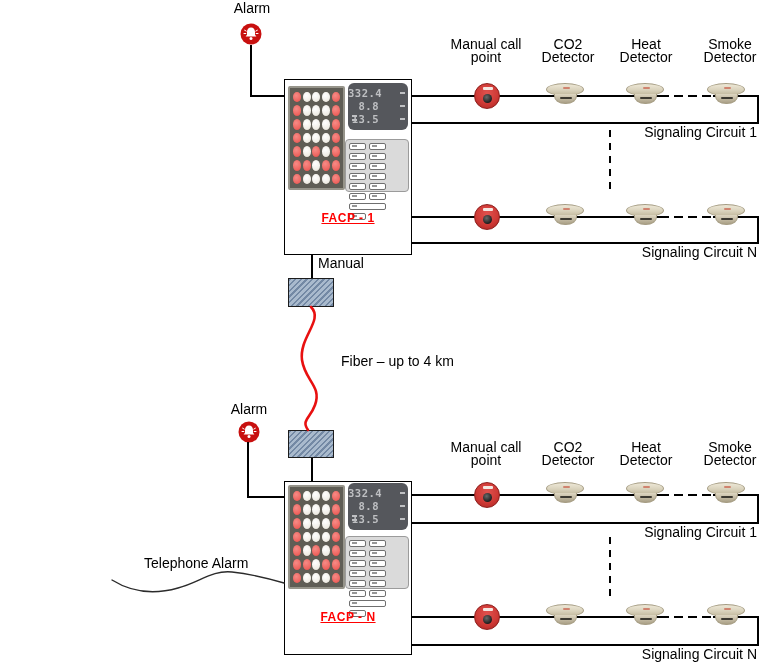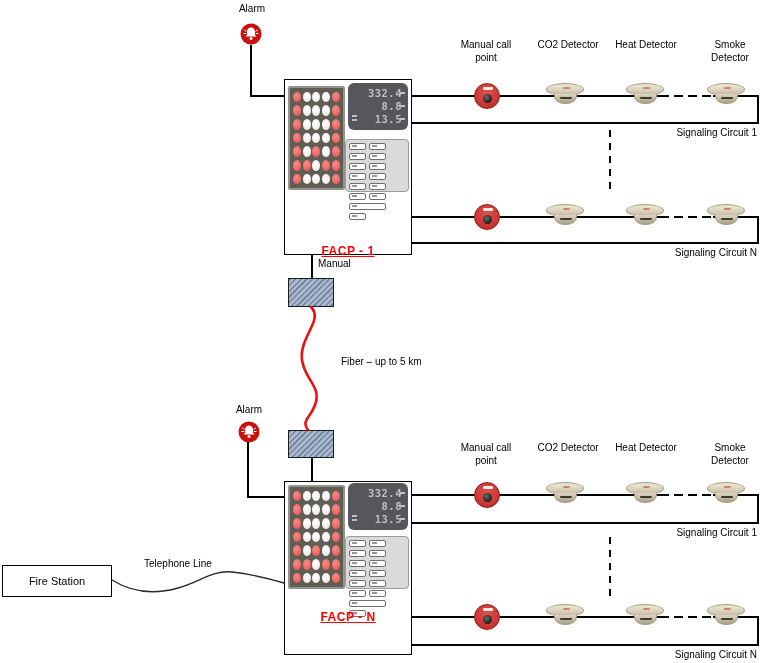--- a/index.html
+++ b/index.html
@@ -1,19 +1,19 @@
 <!DOCTYPE html>
 <html><head>
 <meta charset="utf-8">
 <style>
   html,body{margin:0;padding:0;background:#fff;}
   #canvas{position:relative;width:763px;height:663px;background:#fff;
     font-family:"Liberation Sans",sans-serif;color:#000;overflow:hidden;}
 
-  .lbl{position:absolute;font-size:10px;line-height:13px;white-space:normal;}
+  .lbl{position:absolute;font-size:14px;line-height:13px;white-space:normal;}
   .ctr{text-align:center;}
   .rgt{text-align:right;}
 
   
   .ln{position:absolute;background:#000;}
   .dash-h{position:absolute;height:2px;
     background:repeating-linear-gradient(90deg,#000 0 9px,transparent 9px 14px);}
   .dash-v{position:absolute;width:2px;
     background:repeating-linear-gradient(180deg,#000 0 7px,transparent 7px 13px);}
 
@@ -24,21 +24,21 @@
   .ledpanel{position:absolute;width:57px;height:104px;box-sizing:border-box;
     background:#5f5d55;border:2px solid #96948a;border-radius:2px;
     display:grid;grid-template-columns:repeat(5,1fr);padding:2px;}
   .led{width:8px;height:10.5px;border-radius:50%;margin:auto;}
   .led-r{background:radial-gradient(circle at 40% 35%,#f68b86,#ee625d 70%,#d94a45);}
   .led-w{background:radial-gradient(circle at 40% 35%,#ffffff,#efece4 70%,#ddd8cc);}
 
   .lcd{position:absolute;width:60px;height:47px;background:#55575c;border-radius:6px;
     font-family:"DejaVu Sans Mono",monospace;font-weight:bold;font-size:10.5px;
     color:#bfc0c3;letter-spacing:.5px;box-sizing:border-box;padding-top:4px;}
-  .lcd-row{text-align:right;padding-right:6px;line-height:13px;}
+  .lcd-row{text-align:right;padding-right:29px;line-height:13px;}
   .lcd i{position:absolute;width:5px;height:2px;background:#bfc0c3;}
   .lcd i.t1{right:3px;top:9px;}  .lcd i.t2{right:3px;top:22px;}  .lcd i.t3{right:3px;top:35px;}
   .lcd i.l1{left:4px;top:32px;}  .lcd i.l2{left:4px;top:36px;}
 
   .keypad{position:absolute;width:64px;height:53px;background:#dadada;border:1px solid #9b9b9b;
     border-radius:4px;box-sizing:border-box;padding:3px;display:flex;flex-wrap:wrap;gap:3px;
     align-content:flex-start;}
   .kbtn{width:17px;height:7px;background:#fff;border:1px solid #6f6f6f;border-radius:2px;box-sizing:border-box;}
   .kbtn.wide{width:37px;}
   .kbtn::after{content:"";display:block;width:5px;height:2px;background:#979797;margin:1px 0 0 2px;}
@@ -145,21 +145,21 @@
       <span class="kbtn"></span>
       <span class="kbtn"></span>
       <span class="kbtn"></span>
       <span class="kbtn"></span>
       <span class="kbtn"></span>
       <span class="kbtn"></span>
       <span class="kbtn"></span>
       <span class="kbtn wide"></span>
       <span class="kbtn"></span>
     </div>
-  <div class="lbl ctr facp-label" style="left:284px;top:212px;width:128px;margin-top:33px;">FACP - 1</div>
+  <div class="lbl ctr facp-label" style="left:284px;top:212px;width:128px;">FACP - 1</div>
 
   <div class="lbl ctr" style="left:450px;top:38px;width:72px;">Manual call point</div>
   <div class="lbl ctr" style="left:536px;top:38px;width:64px;">CO2 Detector</div>
   <div class="lbl ctr" style="left:614px;top:38px;width:64px;">Heat Detector</div>
   <div class="lbl ctr" style="left:698px;top:38px;width:64px;">Smoke Detector</div>
 
   <div class="ln" style="left:412px;top:95px;width:250px;height:1.5px;"></div>
   <div class="dash-h" style="left:660px;top:95px;width:55px;"></div>
   <div class="ln" style="left:713px;top:95px;width:45px;height:1.5px;"></div>
   <div class="ln" style="left:757px;top:95px;width:1.5px;height:28.5px;"></div>
@@ -197,21 +197,21 @@
     </div>
   <div class="detector" style="left:707px;top:204px;">
       <i class="dt"></i>
       <i class="db"></i>
     </div>
   <div class="lbl rgt" style="left:557px;top:246px;width:200px;">Signaling Circuit N</div>
 
   <div class="ln" style="left:311px;top:255px;width:1.5px;height:23px;"></div>
   <div class="lbl" style="left:318px;top:257px;width:60px;">Manual</div>
   <div class="converter" style="left:288px;top:278px;width:46px;height:29px;"></div>
-  <div class="lbl" style="left:341px;top:355px;width:130px;">Fiber – up to 5 km</div>
+  <div class="lbl" style="left:341px;top:355px;width:130px;">Fiber – up to 4 km</div>
 
   <div class="lbl ctr" style="left:219px;top:403px;width:60px;">Alarm</div>
   <svg class="alarm-icon" style="left:238px;top:421px;" viewBox="0 0 22 22">
     <circle cx="11" cy="11" r="10.5" fill="#c8100f"></circle>
     <path d="M11 4.6c-2.5 0-4 1.9-4 4.4v2.7l-1.4 1.8h10.8l-1.4-1.8V9c0-2.5-1.5-4.4-4-4.4z" fill="#fff"></path>
     <circle cx="11" cy="15.6" r="1.5" fill="#fff"></circle>
     <path d="M4.6 7.2l1.6.9M4 10.5h1.8M17.4 7.2l-1.6.9M18 10.5h-1.8" stroke="#fff" stroke-width="1" stroke-linecap="round"></path>
   </svg>
   <div class="ln" style="left:247px;top:442px;width:1.5px;height:55px;"></div>
   <div class="ln" style="left:247px;top:496px;width:37px;height:1.5px;"></div>
@@ -278,24 +278,21 @@
       <span class="kbtn"></span>
       <span class="kbtn"></span>
       <span class="kbtn"></span>
       <span class="kbtn"></span>
       <span class="kbtn"></span>
       <span class="kbtn wide"></span>
       <span class="kbtn"></span>
     </div>
   <div class="lbl ctr facp-label" style="left:284px;top:611px;width:128px;">FACP - N</div>
 
-  <div class="box" style="left:2px;top:565px;width:110px;height:32px;">
-    <span>Fire Station</span>
-  </div>
-  <div class="lbl" style="left:144px;top:557px;width:110px;">Telephone Line</div>
+  <div class="lbl" style="left:144px;top:557px;width:110px;">Telephone Alarm</div>
 
   <div class="lbl ctr" style="left:450px;top:441px;width:72px;">Manual call point</div>
   <div class="lbl ctr" style="left:536px;top:441px;width:64px;">CO2 Detector</div>
   <div class="lbl ctr" style="left:614px;top:441px;width:64px;">Heat Detector</div>
   <div class="lbl ctr" style="left:698px;top:441px;width:64px;">Smoke Detector</div>
 
   <div class="ln" style="left:412px;top:494px;width:250px;height:1.5px;"></div>
   <div class="dash-h" style="left:660px;top:494px;width:55px;"></div>
   <div class="ln" style="left:713px;top:494px;width:45px;height:1.5px;"></div>
   <div class="ln" style="left:757px;top:494px;width:1.5px;height:29.5px;"></div>

